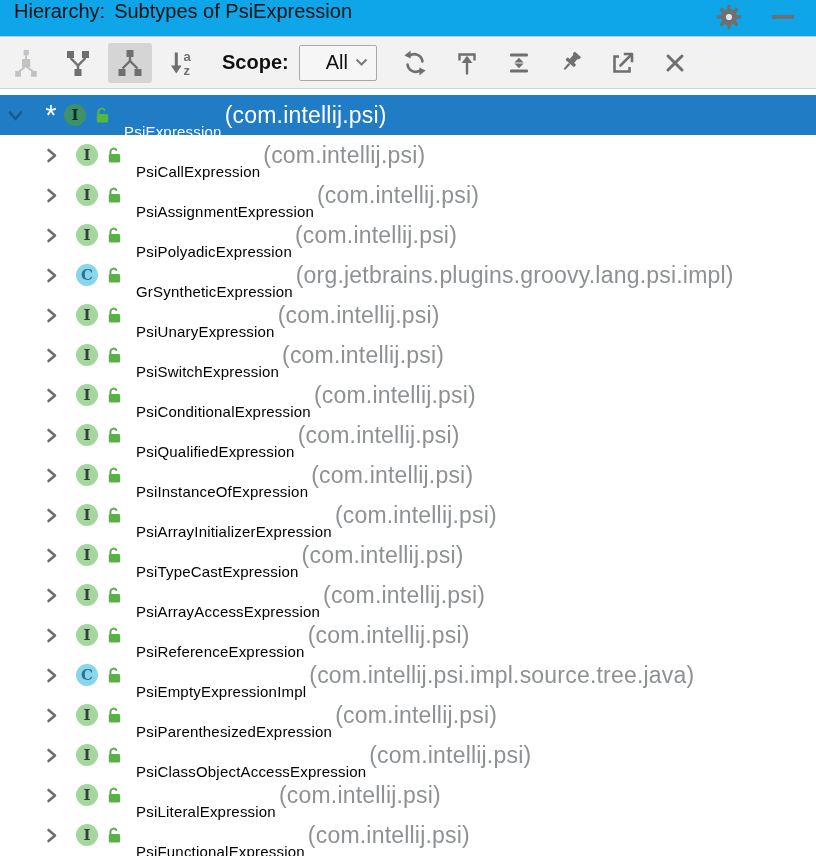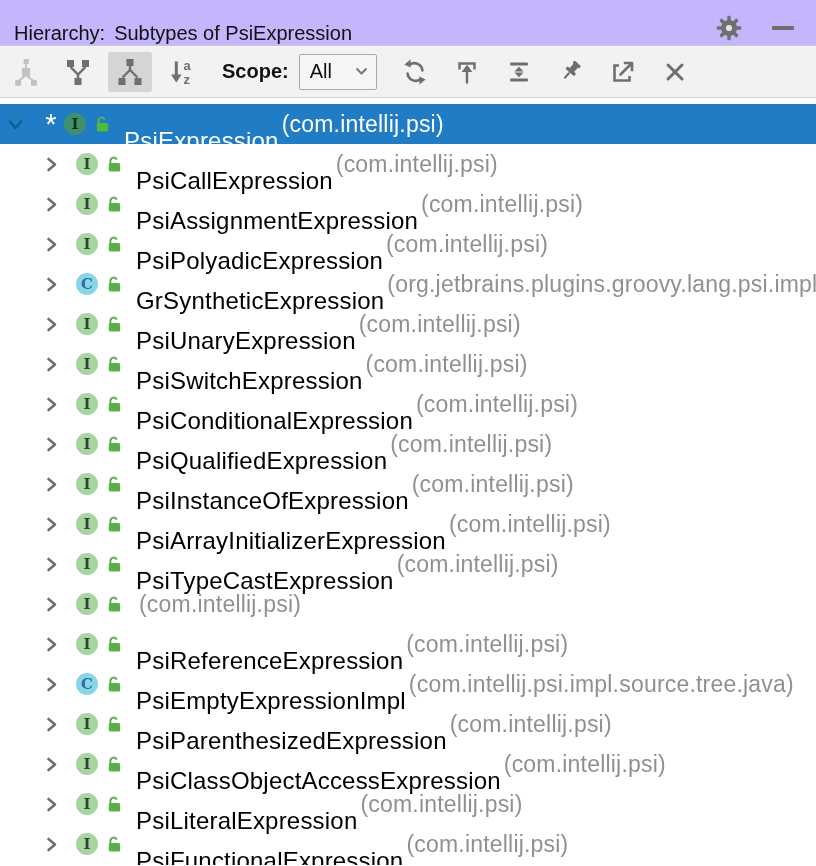--- a/index.html
+++ b/index.html
@@ -4,22 +4,22 @@
 <style>
   html,body { margin:0; padding:0; }
   body {
     width:816px; height:866px; overflow:hidden;
     font-family:"Liberation Sans", sans-serif;
     background:#ffffff;
     -webkit-font-smoothing:antialiased;
   }
   
   .titlebar {
-    height:46px; background:#c4b5fd; border-bottom:1px solid #C8CAD3;
-    display:flex; align-items:flex-end; padding:0 14px; box-sizing:border-box; width:816px;
+    height:37px; background:#0ea5e9; border-bottom:1px solid #C8CAD3;
+    display:flex; align-items:flex-start; padding:0 14px; box-sizing:border-box; width:816px;
   }
   .titlebar .tb-label { font-size:20px; color:#111; }
   .titlebar .tb-title { font-size:20px; color:#111; margin-left:9px; }
   .titlebar-spacer { flex:1; }
   .title-icon-btn { width:34px; height:34px; display:flex; align-items:center; justify-content:center; }
   .minimize-btn { margin-left:20px; margin-right:2px; }
 
   
   .toolbar {
     height:52px; background:#F2F2F2; border-bottom:1px solid #D2D2D2;
@@ -28,21 +28,21 @@
   .tbtn {
     width:44px; height:40px; flex:none;
     display:flex; align-items:center; justify-content:center; border-radius:3px;
   }
   .tbtn + .tbtn { margin-left:8px; }
   .tbtn.selected { background:#D5D5D5; }
   .scope-label { font-size:20px; color:#111; margin:0 10px 0 18px;font-weight:bold; }
   .scope-combo {
     width:78px; height:36px; background:#F6F6F6; border:1px solid #A9A9A9; border-radius:2px;
     display:flex; align-items:center; justify-content:space-between;
-    padding:0 8px 0 10px; box-sizing:border-box; margin-right:16px;
+    padding:0 8px 0 26px; box-sizing:border-box; margin-right:16px;
   }
   .scope-combo .combo-value { font-size:20px; color:#111; }
 
   
   .tree { background:#fff; padding-top:6px; height:761px; overflow:hidden; }
   .row { height:40px; display:flex; align-items:center; white-space:nowrap; }
   .row.depth0 { padding-left:4px; }
   .row.depth1 { padding-left:40px; }
   .row.selected { background:#1F7CC5; }
   .chevron {
@@ -58,21 +58,21 @@
   .type-icon {
     width:22px; height:22px; flex:none; border-radius:50%; margin-right:8px;
     display:flex; align-items:center; justify-content:center;
     font-family:"DejaVu Serif", serif; font-weight:bold; font-size:15px;
   }
   .type-icon.interface { background:#A5D69D; color:#32423A; }
   .type-icon.class { background:#89D5EC; color:#2F6E92; }
   .row.selected .type-icon.interface { background:#3F9169; color:#0E2C20; }
   .lock-icon { width:18px; height:18px; flex:none; margin-right:12px; color:#5BAF4B; }
   .row.selected .lock-icon { color:#54B83C; }
-  .node-name { font-size:24px; color:#000; letter-spacing:0.2px;margin-top:33px; }
+  .node-name { font-size:15px; color:#000; letter-spacing:0.2px;margin-top:33px; }
   .node-package { font-size:23px; color:#8E9193; margin-left:3px; letter-spacing:0.2px; }
   .row.selected .node-name, .row.selected .node-package { color:#fff; }
 </style>
 </head>
 <body>
 
 <div class="titlebar">
   <span class="tb-label">Hierarchy:</span>
   <span class="tb-title">Subtypes of PsiExpression</span>
   <span class="titlebar-spacer"></span>
@@ -424,20 +424,21 @@
       </svg>
     </span>
 
     <span class="type-icon interface">I</span>
     <span class="lock-icon">
       <svg width="18" height="18" viewBox="0 0 18 18">
         <path d="M4.4 8.6 V6 A3.3 3.3 0 0 1 10.3 3.9" fill="none" stroke="currentColor" stroke-width="2" stroke-linecap="round"></path>
         <rect x="2.8" y="8" width="11.4" height="8.6" rx="1.6" fill="currentColor"></rect>
       </svg>
     </span>
+    <span class="node-name">PsiArrayAccessExpression</span>
     <span class="node-package">(com.intellij.psi)</span>
   </div>
     <div class="row depth1 collapsed">
     <span class="chevron">
       <svg width="15" height="15" viewBox="0 0 15 15">
         <polyline points="4.5,2 11,7.5 4.5,13" fill="none" stroke="currentColor" stroke-width="2.6" stroke-linecap="round" stroke-linejoin="round"></polyline>
       </svg>
     </span>
 
     <span class="type-icon interface">I</span>

